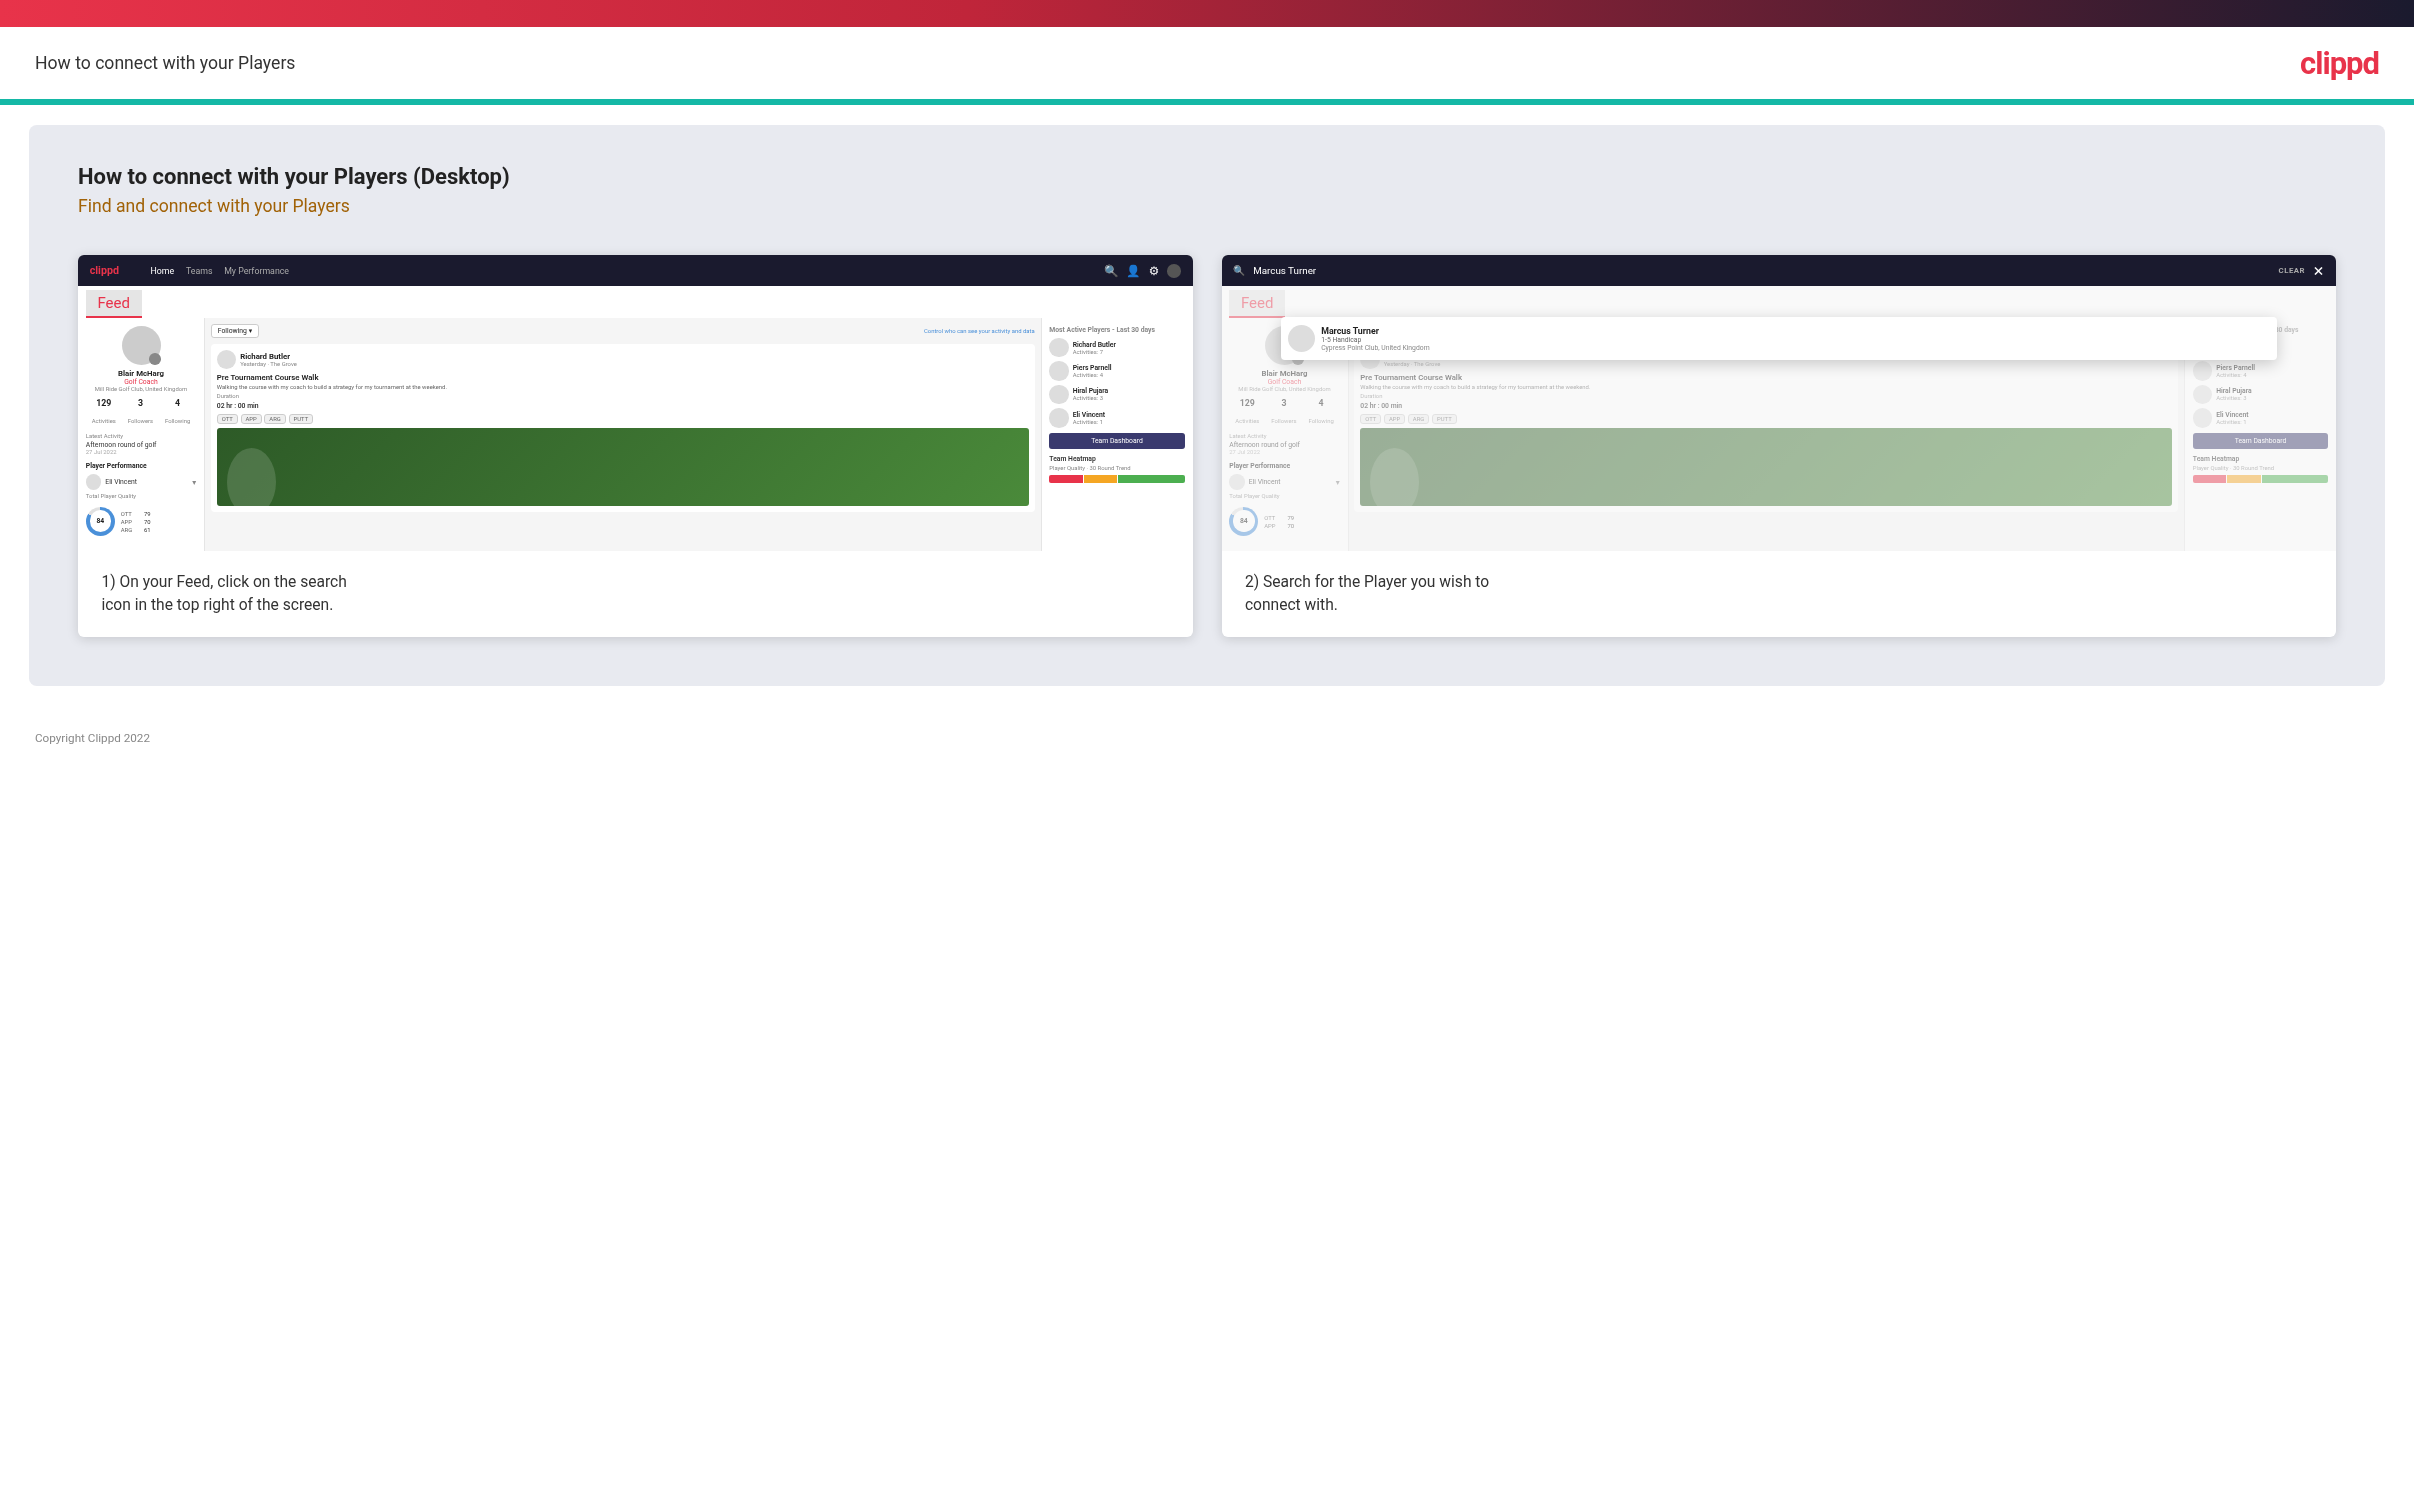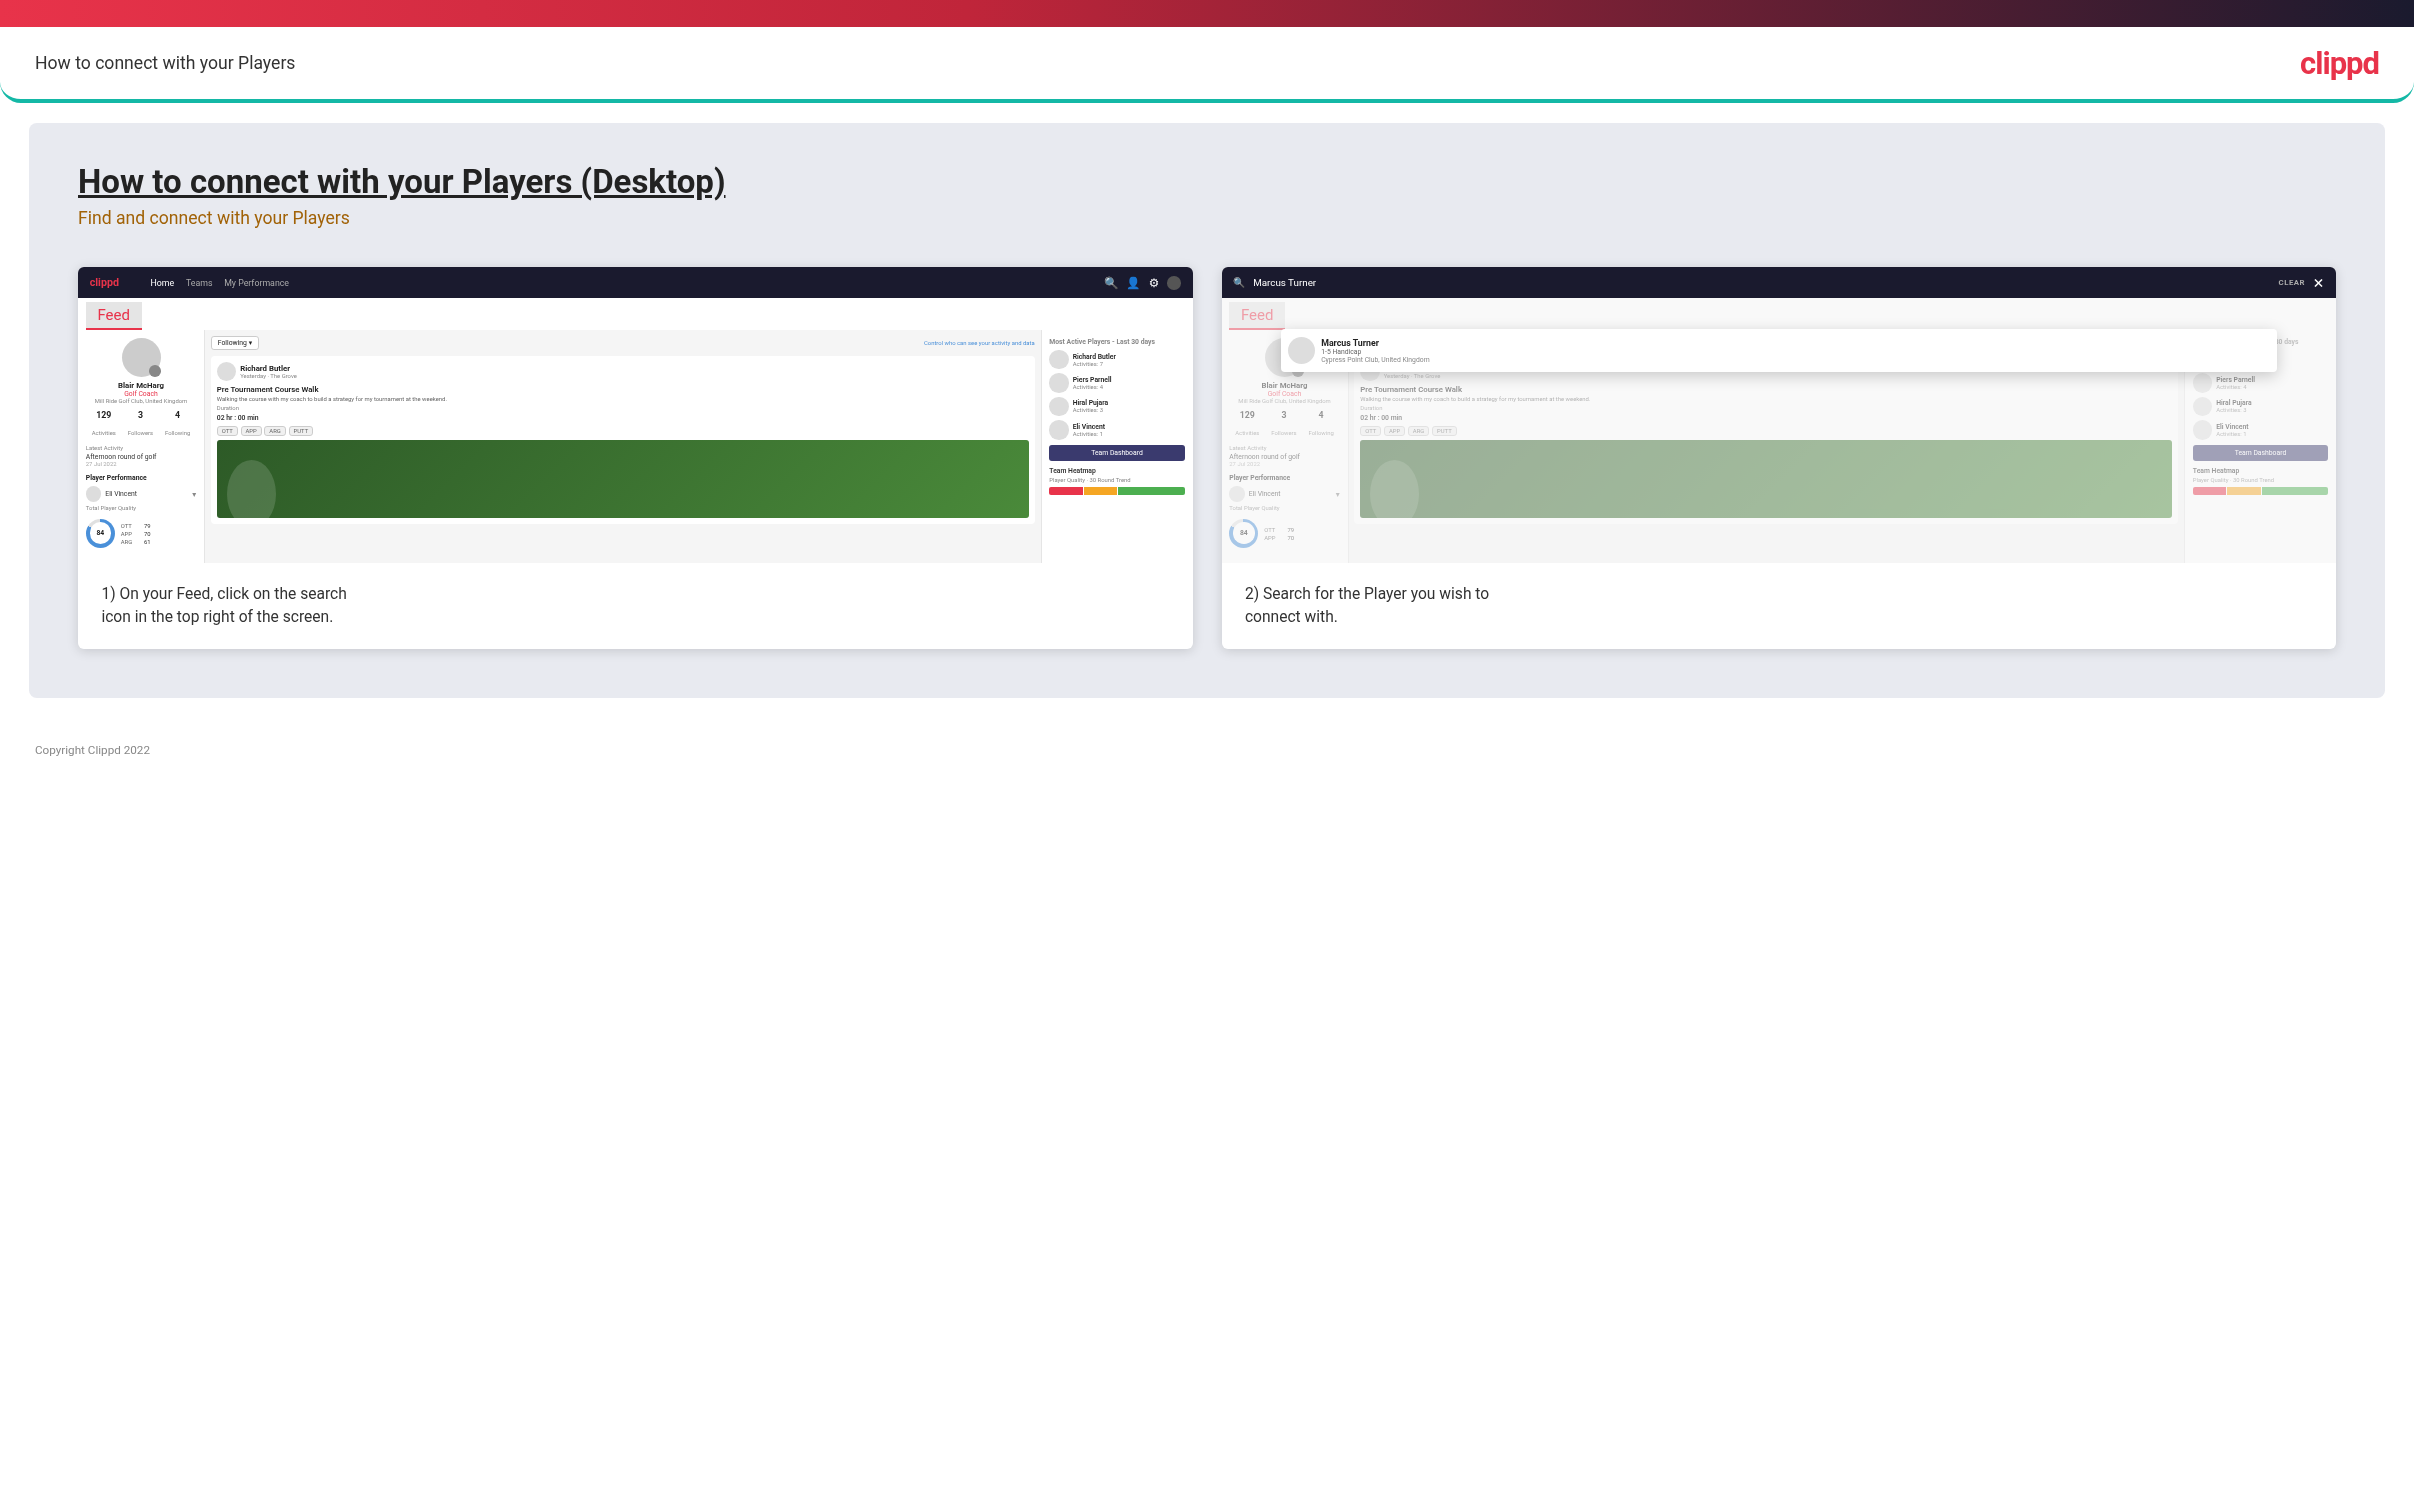--- a/index.html
+++ b/index.html
@@ -15,22 +15,21 @@
       height: 27px;
       background: linear-gradient(90deg, #e8334a 0%, #c0253a 40%, #1a1a2e 100%);
     }
 
     
     .header {
       display: flex;
       align-items: center;
       justify-content: space-between;
       padding: 17.6px 35px;
-      border-bottom: 4px solid #14b8a6;
-      border-radius: 21px;
+      border-bottom: 6px solid #14b8a6;
     }
     .header-title {
       font-size: 17.6px;
       color: #333;
       font-weight: 400;
     }
     .logo {
       font-size: 31px;
       font-weight: 700;
       color: #e8334a;
@@ -39,25 +38,24 @@
 
     
     .main-content {
       background: #e8eaf0;
       margin: 19.5px 29px 29px 29px;
       border-radius: 7.8px;
       padding: 39px 49px 49px 49px;
     }
 
     .main-title {
-      font-size: 33px;
+      font-size: 22px;
       font-weight: 700;
       color: #222;
       margin-bottom: 7.8px;
-      text-decoration: underline;
     }
     .main-subtitle {
       font-size: 17.6px;
       color: #a16207;
       margin-bottom: 39px;
     }
 
     
     .screenshots-row {
       display: flex;

